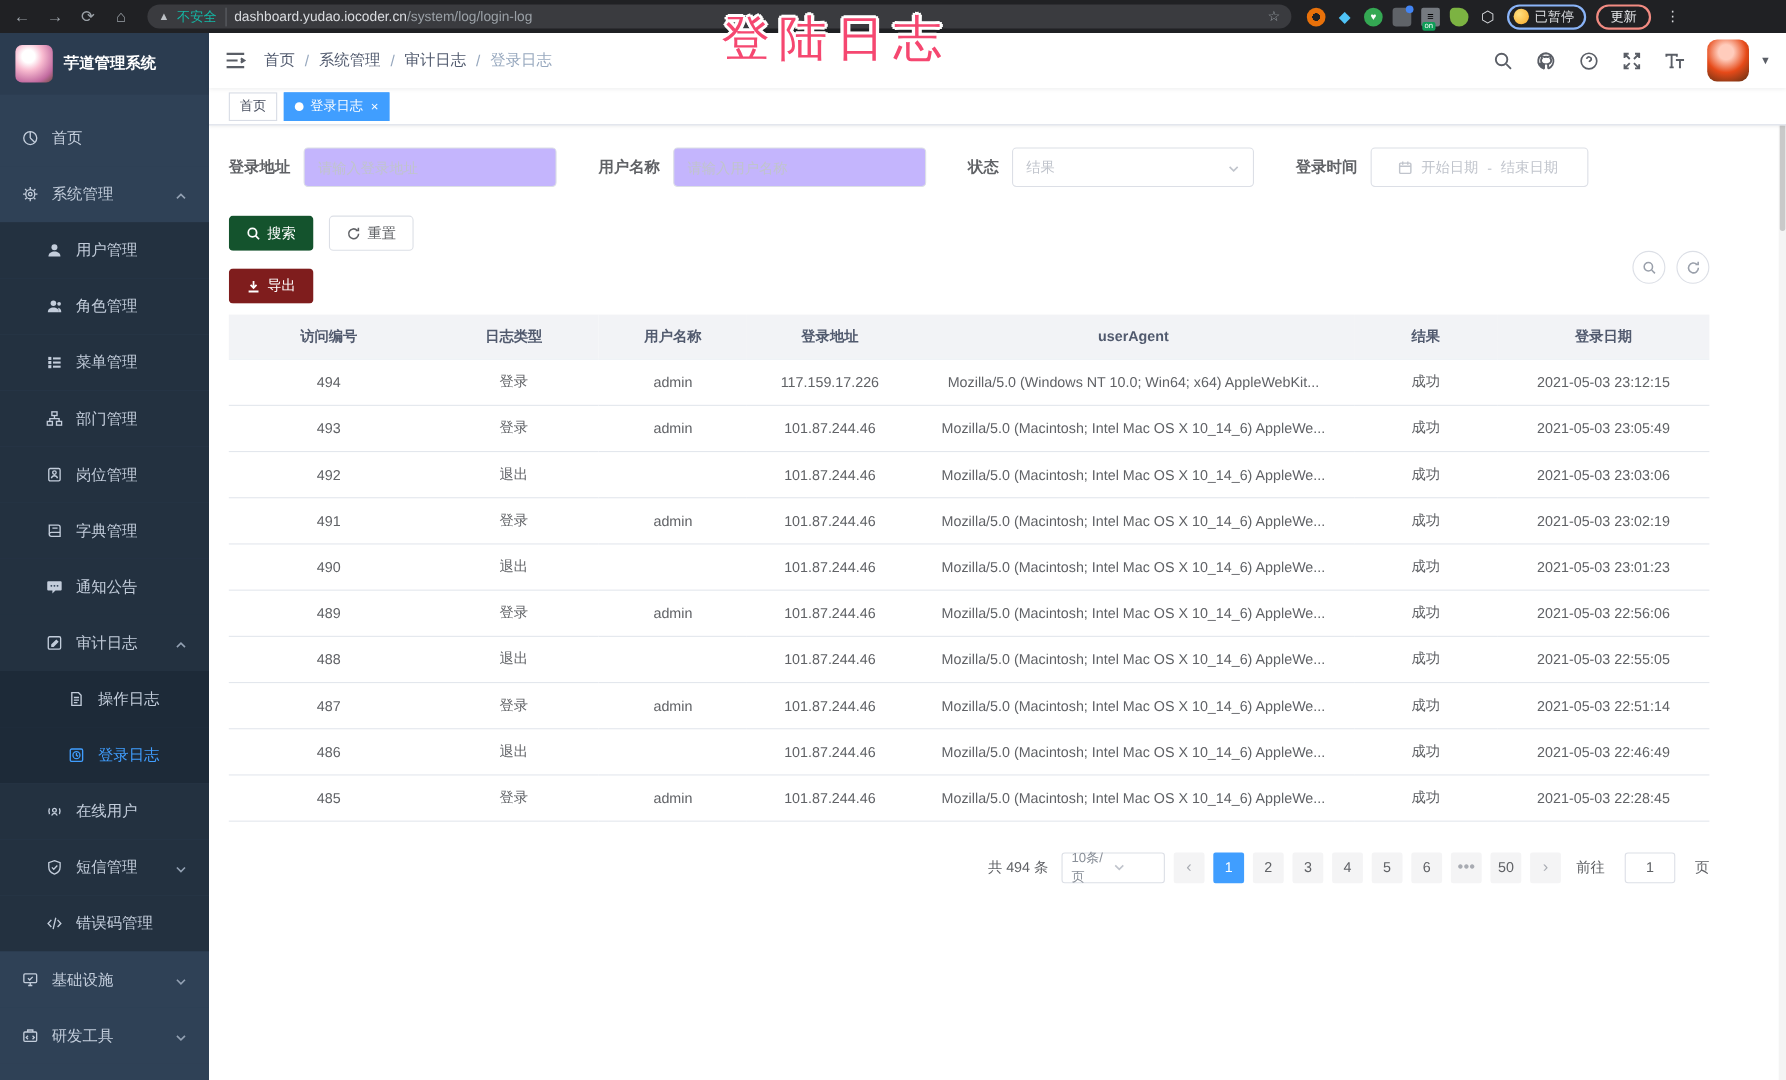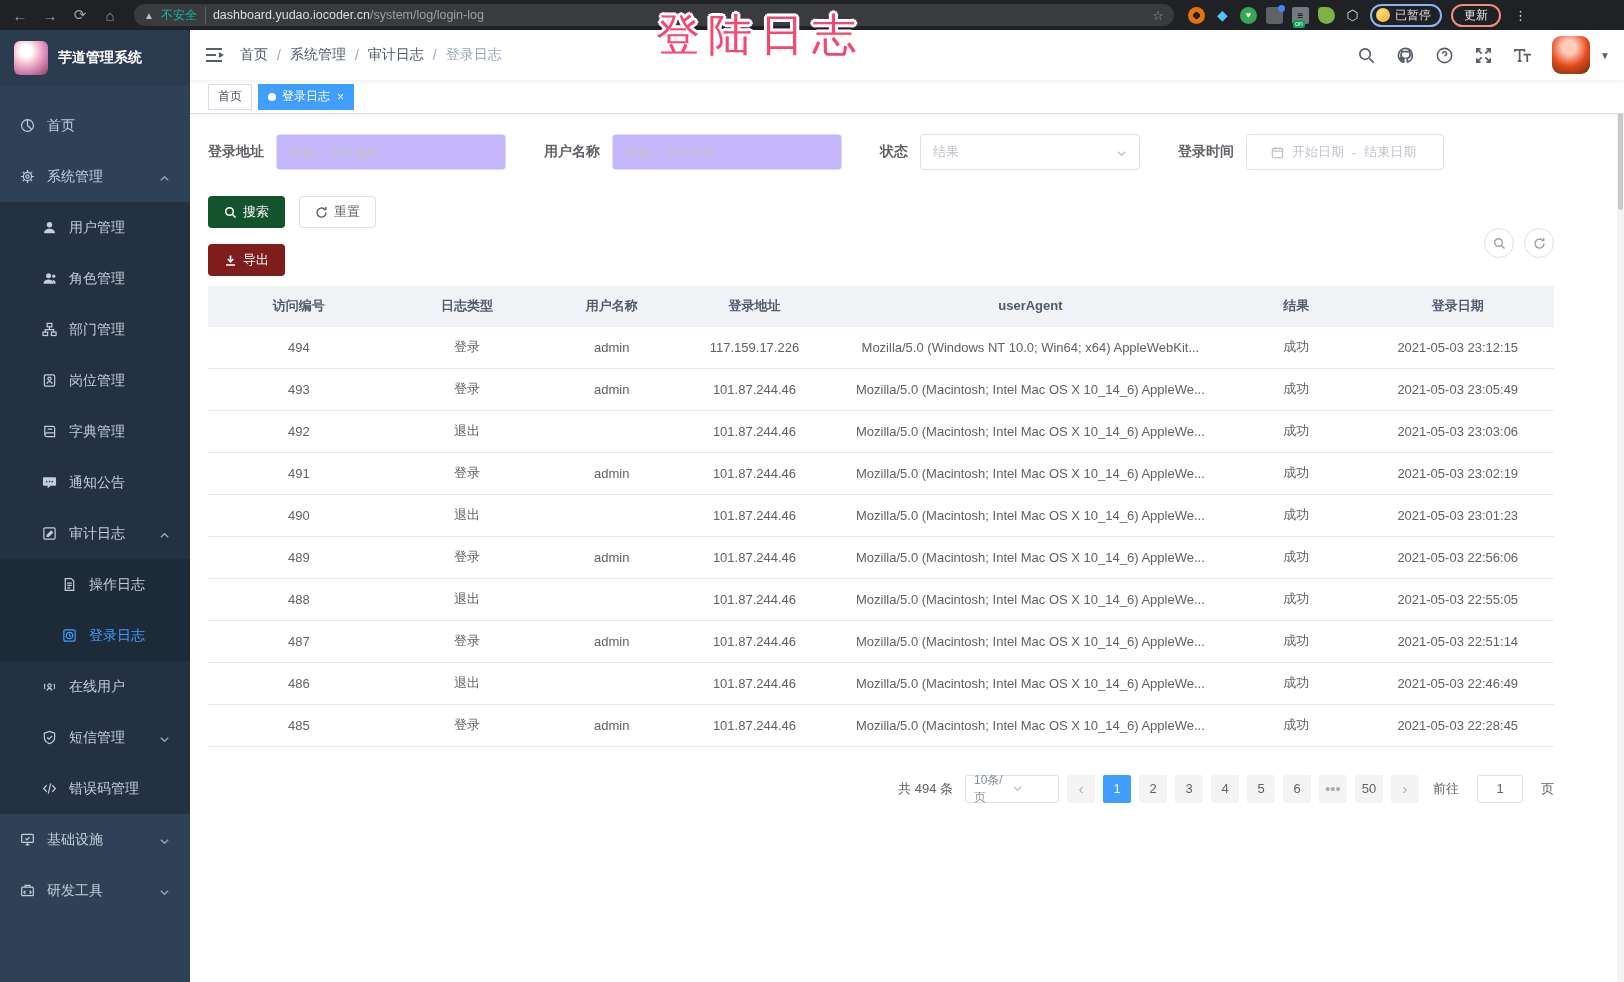--- a/index.html
+++ b/index.html
@@ -210,20 +210,33 @@
                 <circle cx="7" cy="5" r="2.7"></circle>
                 <path d="M1.6 13.6c0-3 2.4-4.5 5.4-4.5s5.4 1.5 5.4 4.5z"></path>
                 <circle cx="12.5" cy="5.5" r="1.8"></circle>
                 <path d="M11.5 9.3c1.9.3 3.1 1.6 3.1 4.3h-2.2"></path>
               </svg>
             </span>
             <span class="mi-label">角色管理</span>
           </div>
           <div class="menu-item level2">
             <span class="mi-icon">
+              <svg viewBox="0 0 16 16" fill="currentColor">
+                <rect x="2" y="2.6" width="3" height="3"></rect>
+                <rect x="2" y="6.6" width="3" height="3"></rect>
+                <rect x="2" y="10.6" width="3" height="3"></rect>
+                <rect x="6.6" y="3.1" width="7.4" height="2"></rect>
+                <rect x="6.6" y="7.1" width="7.4" height="2"></rect>
+                <rect x="6.6" y="11.1" width="7.4" height="2"></rect>
+              </svg>
+            </span>
+            <span class="mi-label">菜单管理</span>
+          </div>
+          <div class="menu-item level2">
+            <span class="mi-icon">
               <svg viewBox="0 0 16 16" fill="none" stroke="currentColor" stroke-width="1.3">
                 <rect x="5.5" y="1.5" width="5" height="3.6"></rect>
                 <rect x="1" y="10.8" width="5" height="3.6"></rect>
                 <rect x="10" y="10.8" width="5" height="3.6"></rect>
                 <path d="M8 5.1v3M3.5 10.8V8.1h9v2.7"></path>
               </svg>
             </span>
             <span class="mi-label">部门管理</span>
           </div>
           <div class="menu-item level2">

